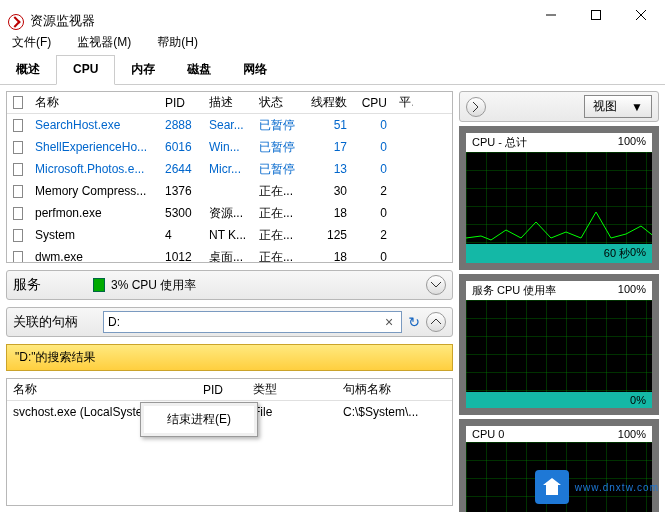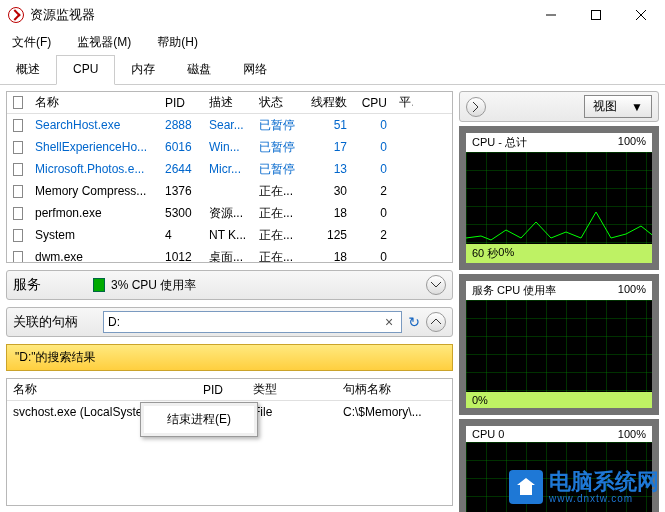--- a/index.html
+++ b/index.html
@@ -1,26 +1,26 @@
 <!DOCTYPE html>
 <html><head>
 <meta charset="utf-8">
 <style>
 * { margin: 0; padding: 0; box-sizing: border-box; font-family: "Microsoft YaHei", "Segoe UI", sans-serif; }
 body { background: #f0f0f0; width: 665px; height: 512px; overflow: hidden; position: relative; font-size: 12px; }
 .window { background: #fff; width: 665px; height: 512px; display: flex; flex-direction: column; }
-.titlebar { display: flex; align-items: center; height: 30px; padding: 0 2px; }
+.titlebar { display: flex; align-items: flex-end; height: 30px; padding: 0 2px; }
 .titlebar .icon { width: 16px; height: 16px; margin: 0 6px; border: 1.5px solid #b00; border-radius: 50%; position: relative; }
 .titlebar .icon::after { content: ""; position: absolute; width: 6px; height: 6px; border-top: 2px solid #b00; border-right: 2px solid #b00; top: 3px; left: 2px; transform: rotate(45deg); }
 .titlebar .title { flex: 1; font-size: 13px; }
 .winbtns { display: flex; }
 .winbtn { width: 45px; height: 30px; display: flex; align-items: center; justify-content: center; color: #000; }
 .menubar { display: flex; gap: 26px; padding: 4px 12px; font-size: 12px; }
 .tabs { display: flex; border-bottom: 1px solid #ccc; }
-.tab { padding: 6px 16px; cursor: default; }
+.tab { padding: 6px 16px; cursor: default; font-weight: bold; }
 .tab.active { border: 1px solid #ccc; border-bottom: 1px solid #fff; margin-bottom: -1px; background: #fff; }
 .content { flex: 1; display: flex; gap: 6px; padding: 6px; overflow: hidden; }
 .left { flex: 1; display: flex; flex-direction: column; gap: 7px; min-width: 0; }
 .right { width: 200px; display: flex; flex-direction: column; }
 .panel { border: 1px solid #b8b8b8; background: #fff; }
 .table-panel { flex: 0 0 auto; height: 172px; display: flex; flex-direction: column; }
 .thead, .trow { display: flex; align-items: center; height: 22px; }
 .thead { border-bottom: 1px solid #e0e0e0; background: #fff; }
 .th, .td { padding: 0 6px; overflow: hidden; white-space: nowrap; text-overflow: ellipsis; }
 .th { color: #000; }
@@ -53,21 +53,21 @@
 .hc-type { width: 90px; flex: none; padding: 0 6px; }
 .hc-hname { flex: 1; padding: 0 6px; overflow: hidden; white-space: nowrap; text-overflow: ellipsis; }
 .context-menu { position: absolute; left: 140px; top: 402px; background: #f0f0f0; border: 1px solid #999; box-shadow: 2px 2px 4px rgba(0,0,0,.3); padding: 3px; z-index: 20; }
 .context-menu .item { padding: 4px 22px; background: #fff; border: 1px solid transparent; }
 .right-top { display: flex; align-items: center; background: linear-gradient(#f7f7f7,#e9e9e9); border: 1px solid #b8b8b8; border-radius: 3px; padding: 3px 6px; height: 36px; margin-bottom: 4px; }
 .view-dd { border: 1px solid #888; background: linear-gradient(#fff,#e6e6e6); padding: 2px 8px; display: flex; align-items: center; gap: 14px; margin-left: auto; }
 .chart-block { border: 7px solid #737373; margin-bottom: 4px; }
 .chart-hdr { display: flex; justify-content: space-between; padding: 2px 6px; font-size: 11px; background: #fff; }
 .chart-canvas { height: 92px; background: #000; position: relative; overflow: hidden; }
 .grid-v, .grid-h { position: absolute; background: rgba(0,140,0,.35); }
-.chart-foot { display: flex; justify-content: flex-start; padding: 2px 6px; font-size: 11px; background: #bef264; }
+.chart-foot { display: flex; justify-content: flex-end; padding: 2px 6px; font-size: 11px; background: #14b8a6; }
 .watermark { position: absolute; right: 6px; bottom: 8px; display: flex; align-items: center; gap: 6px; z-index: 30; }
 .wm-icon { width: 34px; height: 34px; background: #1e78d6; border-radius: 4px; display: flex; align-items: center; justify-content: center; }
 .wm-text { color: #1e78d6; font-weight: bold; font-size: 22px; line-height: 1; }
 .wm-sub { color: #1e78d6; font-size: 10px; letter-spacing: 1px; }
 svg { display: block; }
 </style>
 </head>
 <body>
 
 <div class="window">
@@ -243,21 +243,21 @@
           <div class="hc-name">名称</div>
           <div class="hc-pid">PID</div>
           <div class="hc-type">类型</div>
           <div class="hc-hname">句柄名称</div>
         </div>
         <div id="handles-body">
             <div class="h-row">
               <div class="hc-name">svchost.exe (LocalSystemNetw...</div>
   <div class="hc-pid">692</div>
   <div class="hc-type">File</div>
-  <div class="hc-hname">C:\$Memory\...</div>
+  <div class="hc-hname">C:\$System\...</div>
             </div>
           </div>
       </div>
     </div>
 
     <div class="right">
       <div class="right-top">
         <span class="expand-btn" style="margin-left:0">
             <svg width="6" height="10">
               <polyline points="0,0 5,5 0,10" fill="none" stroke="#333"></polyline>
@@ -365,16 +365,15 @@
   <div class="item">结束进程(E)</div>
 </div>
 
 <div class="watermark">
   <div class="wm-icon">
     <svg width="22" height="22">
         <polygon points="11,2 20,9 17,9 17,19 5,19 5,9 2,9" fill="#fff"></polygon>
       </svg>
   </div>
   <div>
-    <div class="wm-text">电脑系统网</div>
     <div class="wm-sub">www.dnxtw.com</div>
   </div>
 </div>
 
 </body></html>

